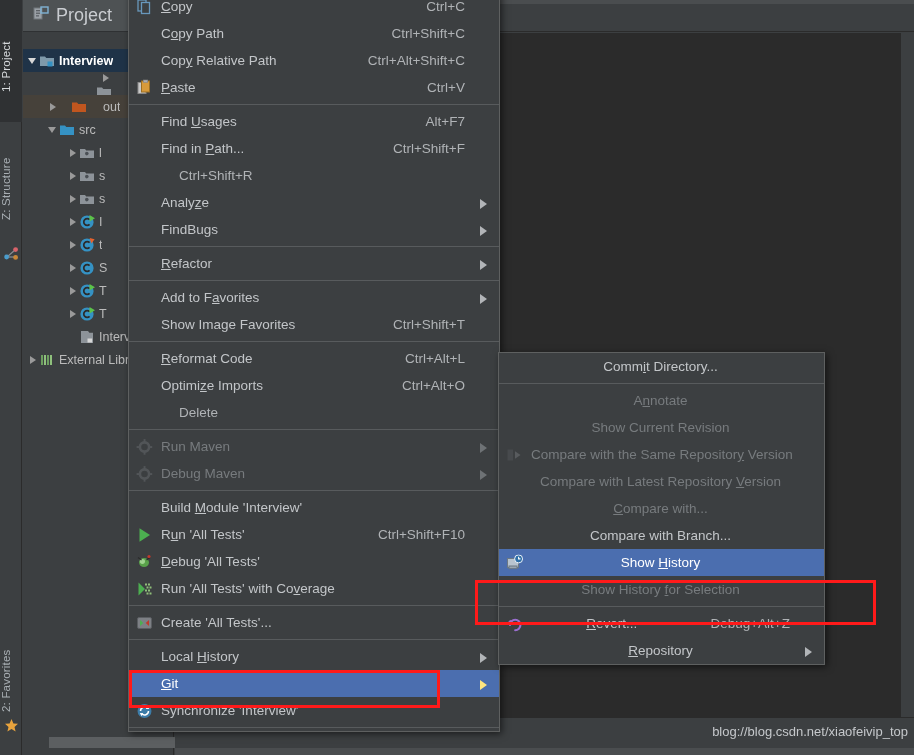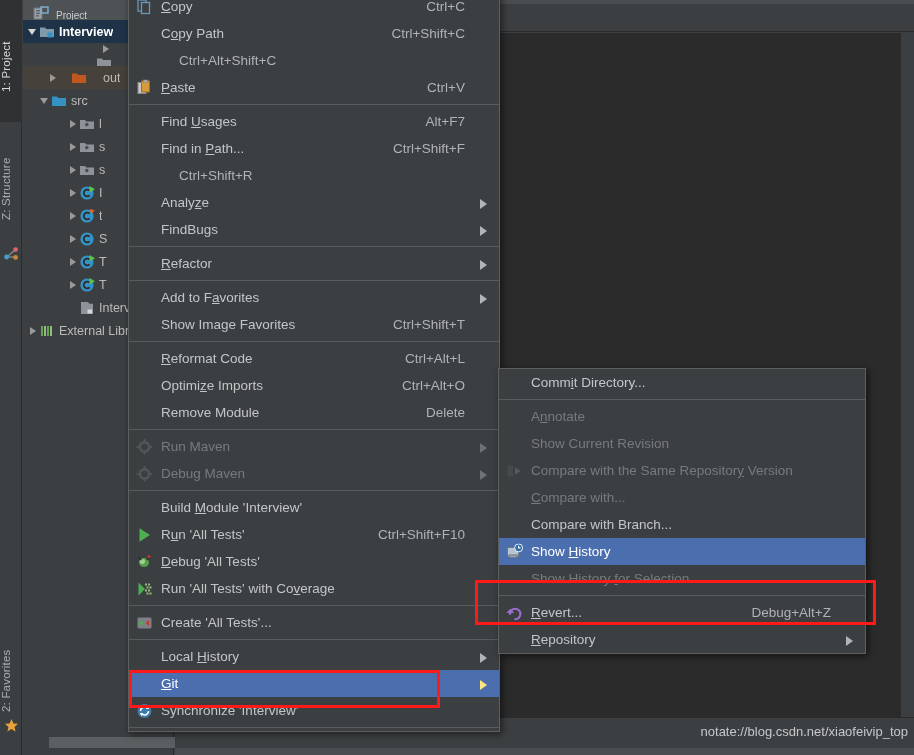--- a/index.html
+++ b/index.html
@@ -58,23 +58,23 @@
   }
   .tree-header {
     position: absolute; left: 0; top: 0;
     width: 151px; height: 32px;
     background: #4e5254;
     display: flex; align-items: center;
     padding-left: 10px;
     border-bottom: 1px solid #2f3133;
   }
   .tree-header .hdr-label {
-    font-size: 10px; color: #c9ccd0; margin-left: 7px;
-  }
-  .tree-rows { position: absolute; left: 0; top: 20px; width: 151px; }
+    font-size: 18px; color: #c9ccd0; margin-left: 7px;
+  }
+  .tree-rows { position: absolute; left: 0; top: 49px; width: 151px; }
   .trow {
     position: relative;
     height: 23px;
     display: flex; align-items: center;
     font-size: 12.5px;
     color: #bbbbbb;
     white-space: nowrap;
     overflow: hidden;
   }
   .trow.sel { background: #1f3348; color: #ffffff; font-weight: bold; }
@@ -168,22 +168,23 @@
     background: #3c3f41;
     border: 1px solid #5e6060;
     box-shadow: 2px 2px 7px rgba(0,0,0,0.55);
     padding: 0;
   }
   .menu-main {
     left: 128px; top: -8px;
     width: 372px;
   }
   .menu-sub {
-    left: 498px; top: 368px;
-    width: 368px;
+    left: 498px; top: 352px;
+    width: 327px;
+    text-align: center;
   }
   .mi {
     position: relative;
     height: 27px;
     display: flex; align-items: center;
     font-size: 13.5px;
     color: #c3c6c9;
     padding-left: 32px;
     padding-right: 10px;
     white-space: nowrap;
@@ -287,21 +288,21 @@
             </svg></span>
           <span class="tlabel">.idea</span>
         </div>
         <div class="trow hov" style="padding-left: 24px; gap: 12px;">
           <span class="twist closed"></span>
           <span class="ticon"><svg width="16" height="16" viewBox="0 0 16 16">
               <path d="M1 3.5h5l1.3 1.6H15V13H1z" fill="#c1561f"></path>
             </svg></span>
           <span class="tlabel">out</span>
         </div>
-        <div class="trow" style="padding-left: 16px;">
+        <div class="trow" style="padding-left: 24px;">
           <span class="twist open"></span>
           <span class="ticon"><svg width="16" height="16" viewBox="0 0 16 16">
               <path d="M1 3.5h5l1.3 1.6H15V13H1z" fill="#3592c4"></path>
             </svg></span>
           <span class="tlabel">src</span>
         </div>
         <div class="trow" style="padding-left: 44px;">
           <span class="twist closed"></span>
           <span class="ticon"><svg width="16" height="16" viewBox="0 0 16 16">
               <path d="M1 4h5l1.2 1.5H15V13H1z" fill="#8d9399"></path>
@@ -391,40 +392,41 @@
     <div class="tree-scroll"></div>
   </div>
 
   <div class="editor-tabbar">
     <div class="tbtop"></div>
   </div>
   <div class="editor" id="editor"><div class="cline" style="top: 66px; left: 0px;"><span class="c-comment">xiaofei</span></div><div class="cline" style="top: 93px; left: 0px;"><span class="c-comment">2019-07-13 下午 06:35</span></div><div class="cline" style="top: 147px; left: 0px;"><span class="c-kw">s </span><span class="c-type">Test1 </span><span class="c-punct">{</span></div><div class="cline" style="top: 201px; left: 0px;"><span class="c-kw">tatic void </span><span class="c-method">main</span><span class="c-punct">(</span><span class="c-type">String[] args</span><span class="c-punct">) {</span></div><div class="cline" style="top: 228px; left: 0px;"><span class="c-type">gleton1 s1 = Singleton1.</span><span class="c-static">getSingleto</span></div><div class="cline" style="top: 255px; left: 0px;"><span class="c-type">gleton1 s2 = Singleton1.</span><span class="c-static">getSingleto</span></div><div class="cline" style="top: 282px; left: 0px;"><span class="c-type">em.</span><span class="c-field">err</span><span class="c-type">.println(s1)</span><span class="c-semi">;</span></div><div class="cline" style="top: 309px; left: 0px;"><span class="c-type">em.</span><span class="c-field">err</span><span class="c-type">.println(s2)</span><span class="c-semi">;</span></div><div class="cline" style="top: 336px; left: 0px;"><span class="c-type">em.</span><span class="c-field">err</span><span class="c-type">.println(</span><span class="c-str">"2019年7月20日11:06:</span></div></div>
   <div class="editor-right-gutter"></div>
 
   <div class="statusbar">
-    <div class="watermark">notate://blog.csdn.net/xiaofeivip_top</div>
+    <div class="watermark">blog://blog.csdn.net/xiaofeivip_top</div>
     <div class="sb-bottom"></div>
   </div>
 
   <div class="menu menu-main" id="menu-main">
       <div class="mi">
         <span class="mi-icon"><svg width="17" height="17" viewBox="0 0 17 17">
             <rect x="2" y="1.5" width="8" height="11" fill="#3c3f41" stroke="#6897bb" stroke-width="1.3"></rect>
             <rect x="5.5" y="4" width="8" height="11" fill="#3c3f41" stroke="#6897bb" stroke-width="1.3"></rect>
           </svg></span>
         <span class="mi-label"><u class="mn">C</u>opy</span>
         <span class="mi-accel">Ctrl+C</span>
         <span class="mi-arrow"></span>
       </div>
       <div class="mi">
         <span class="mi-label">C<u class="mn">o</u>py Path</span>
         <span class="mi-accel">Ctrl+Shift+C</span>
         <span class="mi-arrow"></span>
       </div>
       <div class="mi">
+        <span class="mi-label">Cop<u class="mn">y</u> Relative Path</span>
         <span class="mi-accel">Ctrl+Alt+Shift+C</span>
         <span class="mi-arrow"></span>
       </div>
       <div class="mi">
         <span class="mi-icon"><svg width="17" height="17" viewBox="0 0 17 17">
             <rect x="2" y="3" width="8" height="11" fill="#c9c9c9" stroke="#8a8a8a"></rect>
             <rect x="5.5" y="1.5" width="8" height="11" fill="#d79a3a" stroke="#9c6f22"></rect>
             <rect x="7.5" y="0.5" width="4" height="2.2" fill="#b9b9b9" stroke="#8a8a8a"></rect>
           </svg></span>
         <span class="mi-label"><u class="mn">P</u>aste</span>
@@ -474,21 +476,20 @@
         <span class="mi-label"><u class="mn">R</u>eformat Code</span>
         <span class="mi-accel">Ctrl+Alt+L</span>
         <span class="mi-arrow"></span>
       </div>
       <div class="mi">
         <span class="mi-label">Optimi<u class="mn">z</u>e Imports</span>
         <span class="mi-accel">Ctrl+Alt+O</span>
         <span class="mi-arrow"></span>
       </div>
       <div class="mi">
-        <span class="mi-label">Remove Module</span>
         <span class="mi-accel">Delete</span>
         <span class="mi-arrow"></span>
       </div>
       <div class="msep"></div>
       <div class="mi disabled">
         <span class="mi-icon" style="opacity: 0.45;"><svg width="17" height="17" viewBox="0 0 17 17">
             <circle cx="8.5" cy="8.5" r="4.6" fill="none" stroke="#6d7175" stroke-width="2.6"></circle>
             <circle cx="8.5" cy="8.5" r="1.8" fill="#3c3f41"></circle>
             <rect x="7.6" y="0.6" width="1.9" height="3" fill="#6d7175"></rect>
             <rect x="7.6" y="13.2" width="1.9" height="3" fill="#6d7175"></rect>
@@ -598,20 +599,24 @@
       </div>
       <div class="mi disabled">
         <span class="mi-icon" style="opacity: 0.45;"><svg width="17" height="17" viewBox="0 0 17 17">
             <rect x="1.5" y="3" width="5.5" height="11" fill="#5c5f63" opacity="0.8"></rect>
             <polygon points="14.5,8.5 9,4.8 9,12.2" fill="#7a7d81"></polygon>
           </svg></span>
         <span class="mi-label">Compare with the Same Repositor<u class="mn">y</u> Version</span>
         <span class="mi-arrow"></span>
       </div>
       <div class="mi disabled">
+        <span class="mi-label">Compare with Latest Repository <u class="mn">V</u>ersion</span>
+        <span class="mi-arrow"></span>
+      </div>
+      <div class="mi disabled">
         <span class="mi-label"><u class="mn">C</u>ompare with...</span>
         <span class="mi-arrow"></span>
       </div>
       <div class="mi">
         <span class="mi-label">Compare with Branch...</span>
         <span class="mi-arrow"></span>
       </div>
       <div class="mi sel">
         <span class="mi-icon"><svg width="17" height="17" viewBox="0 0 17 17">
             <rect x="1.5" y="4" width="11" height="9" fill="#b8c4cf" stroke="#6b7884"></rect>

